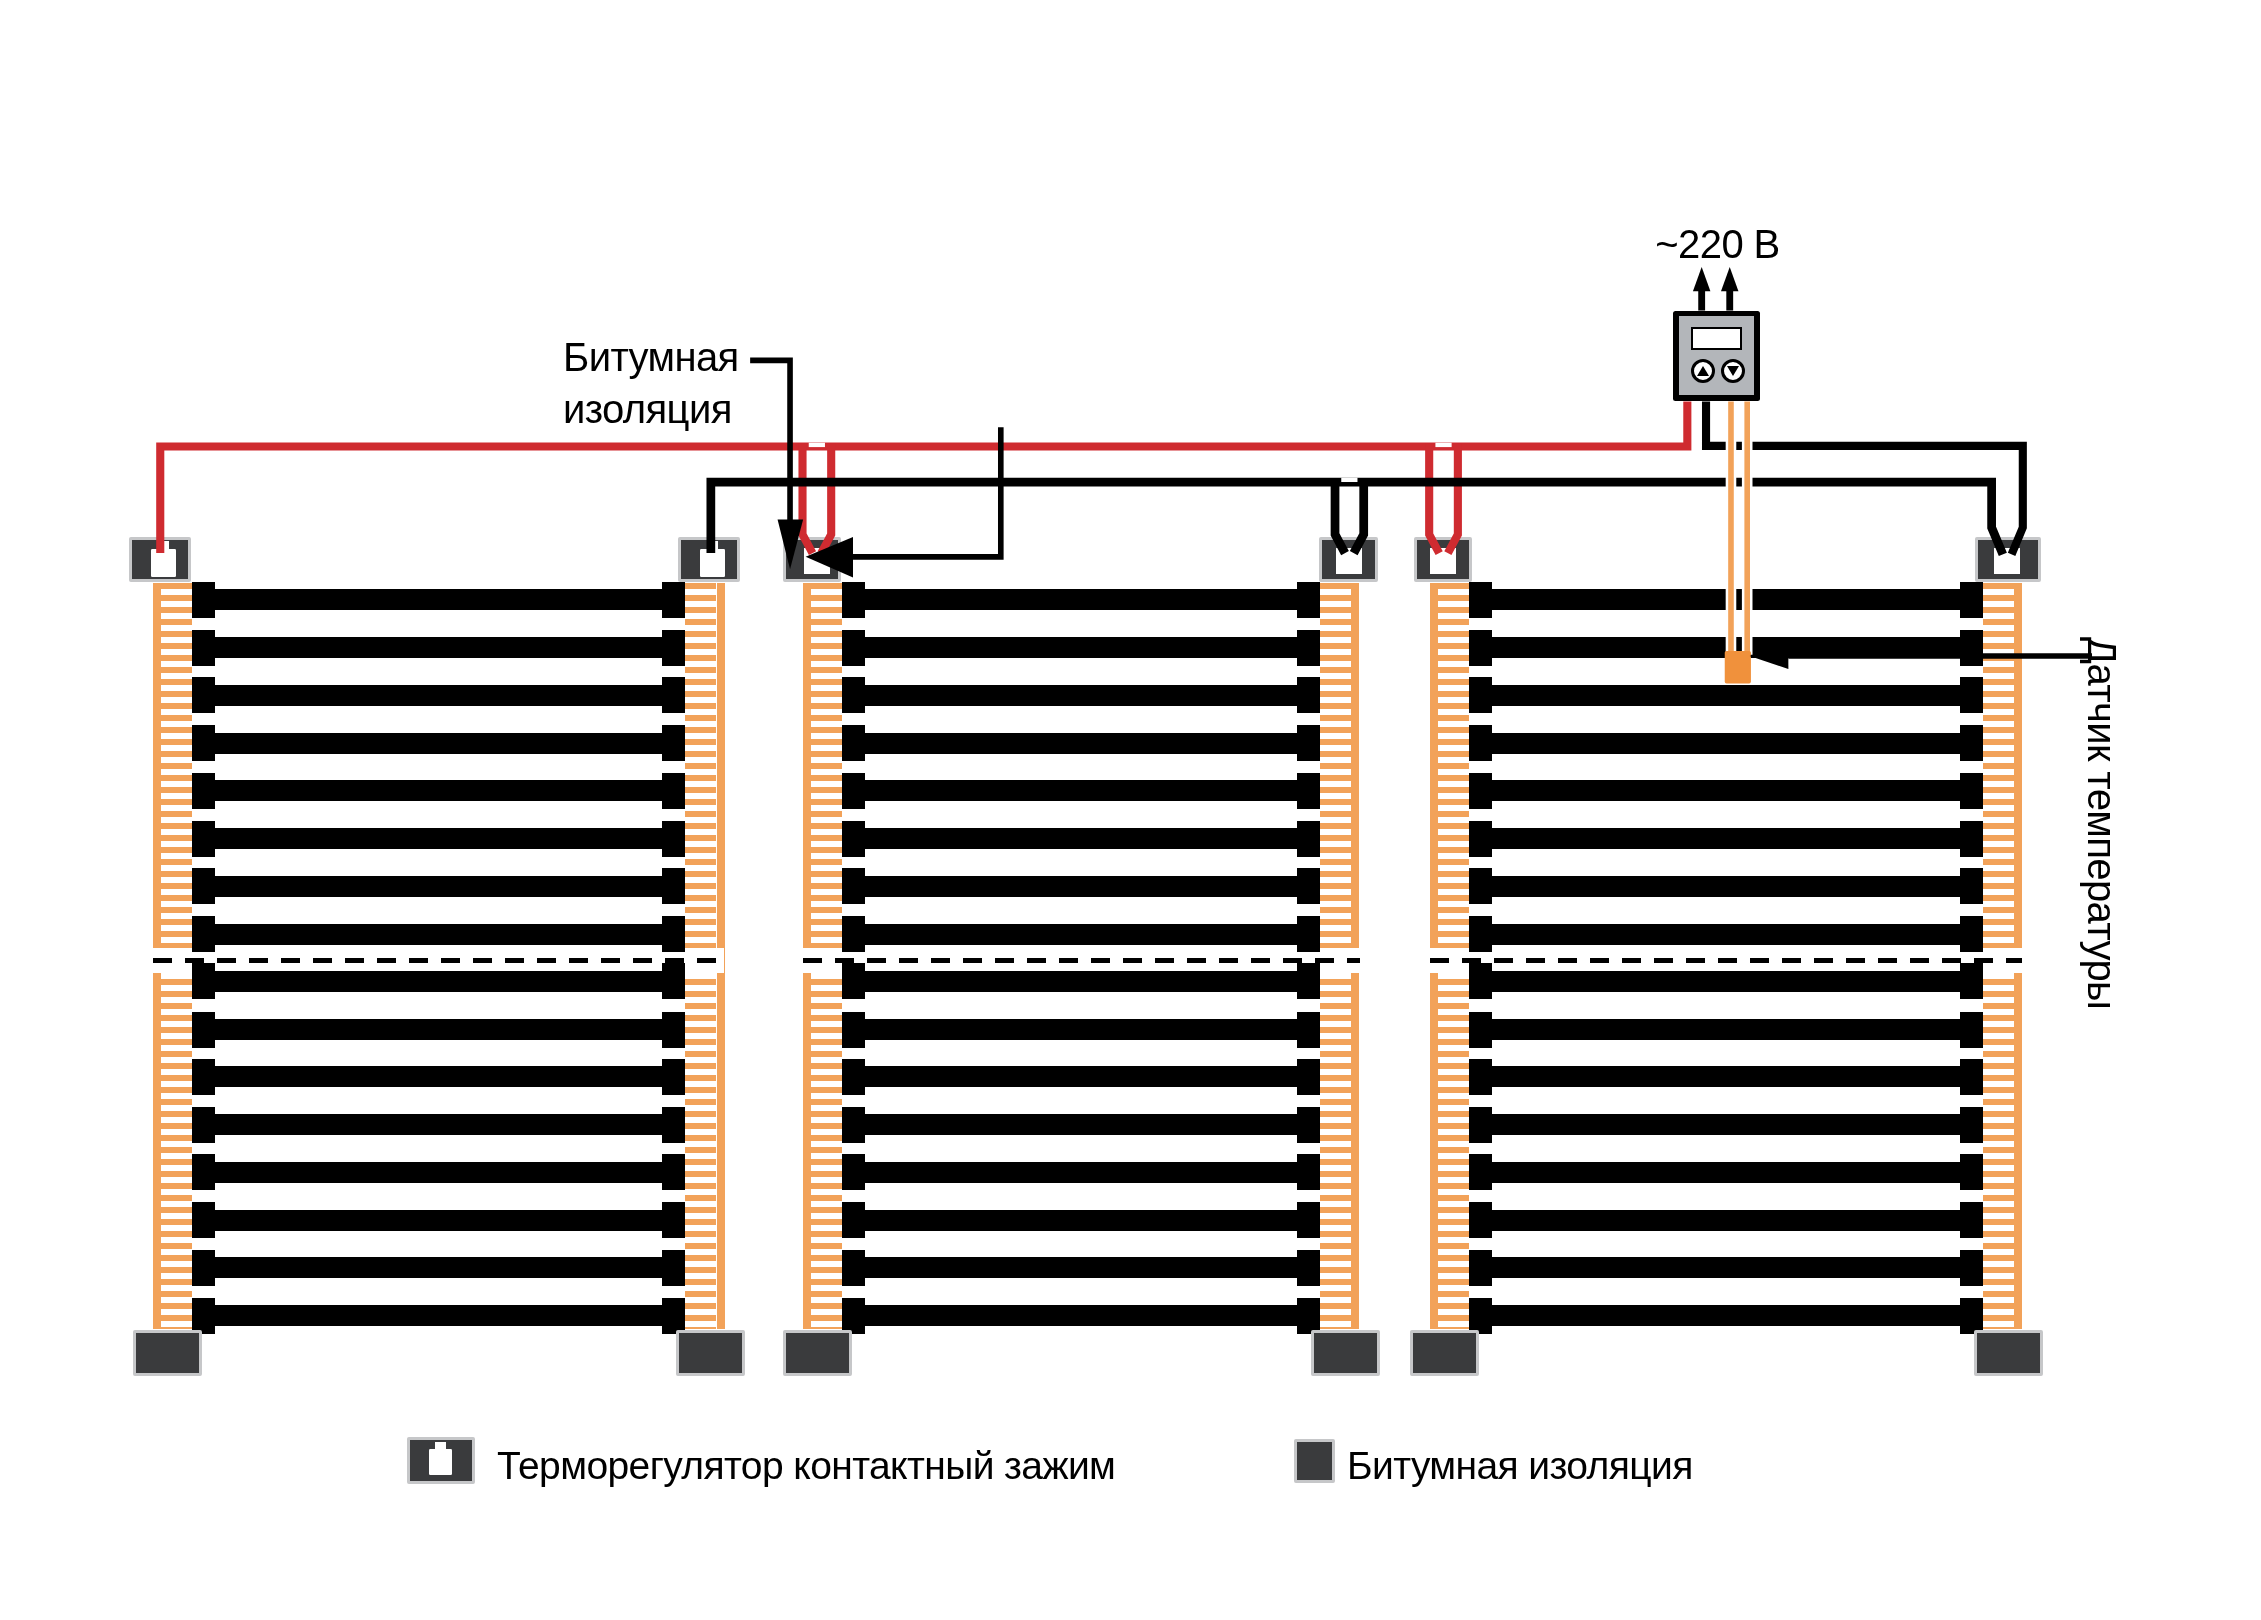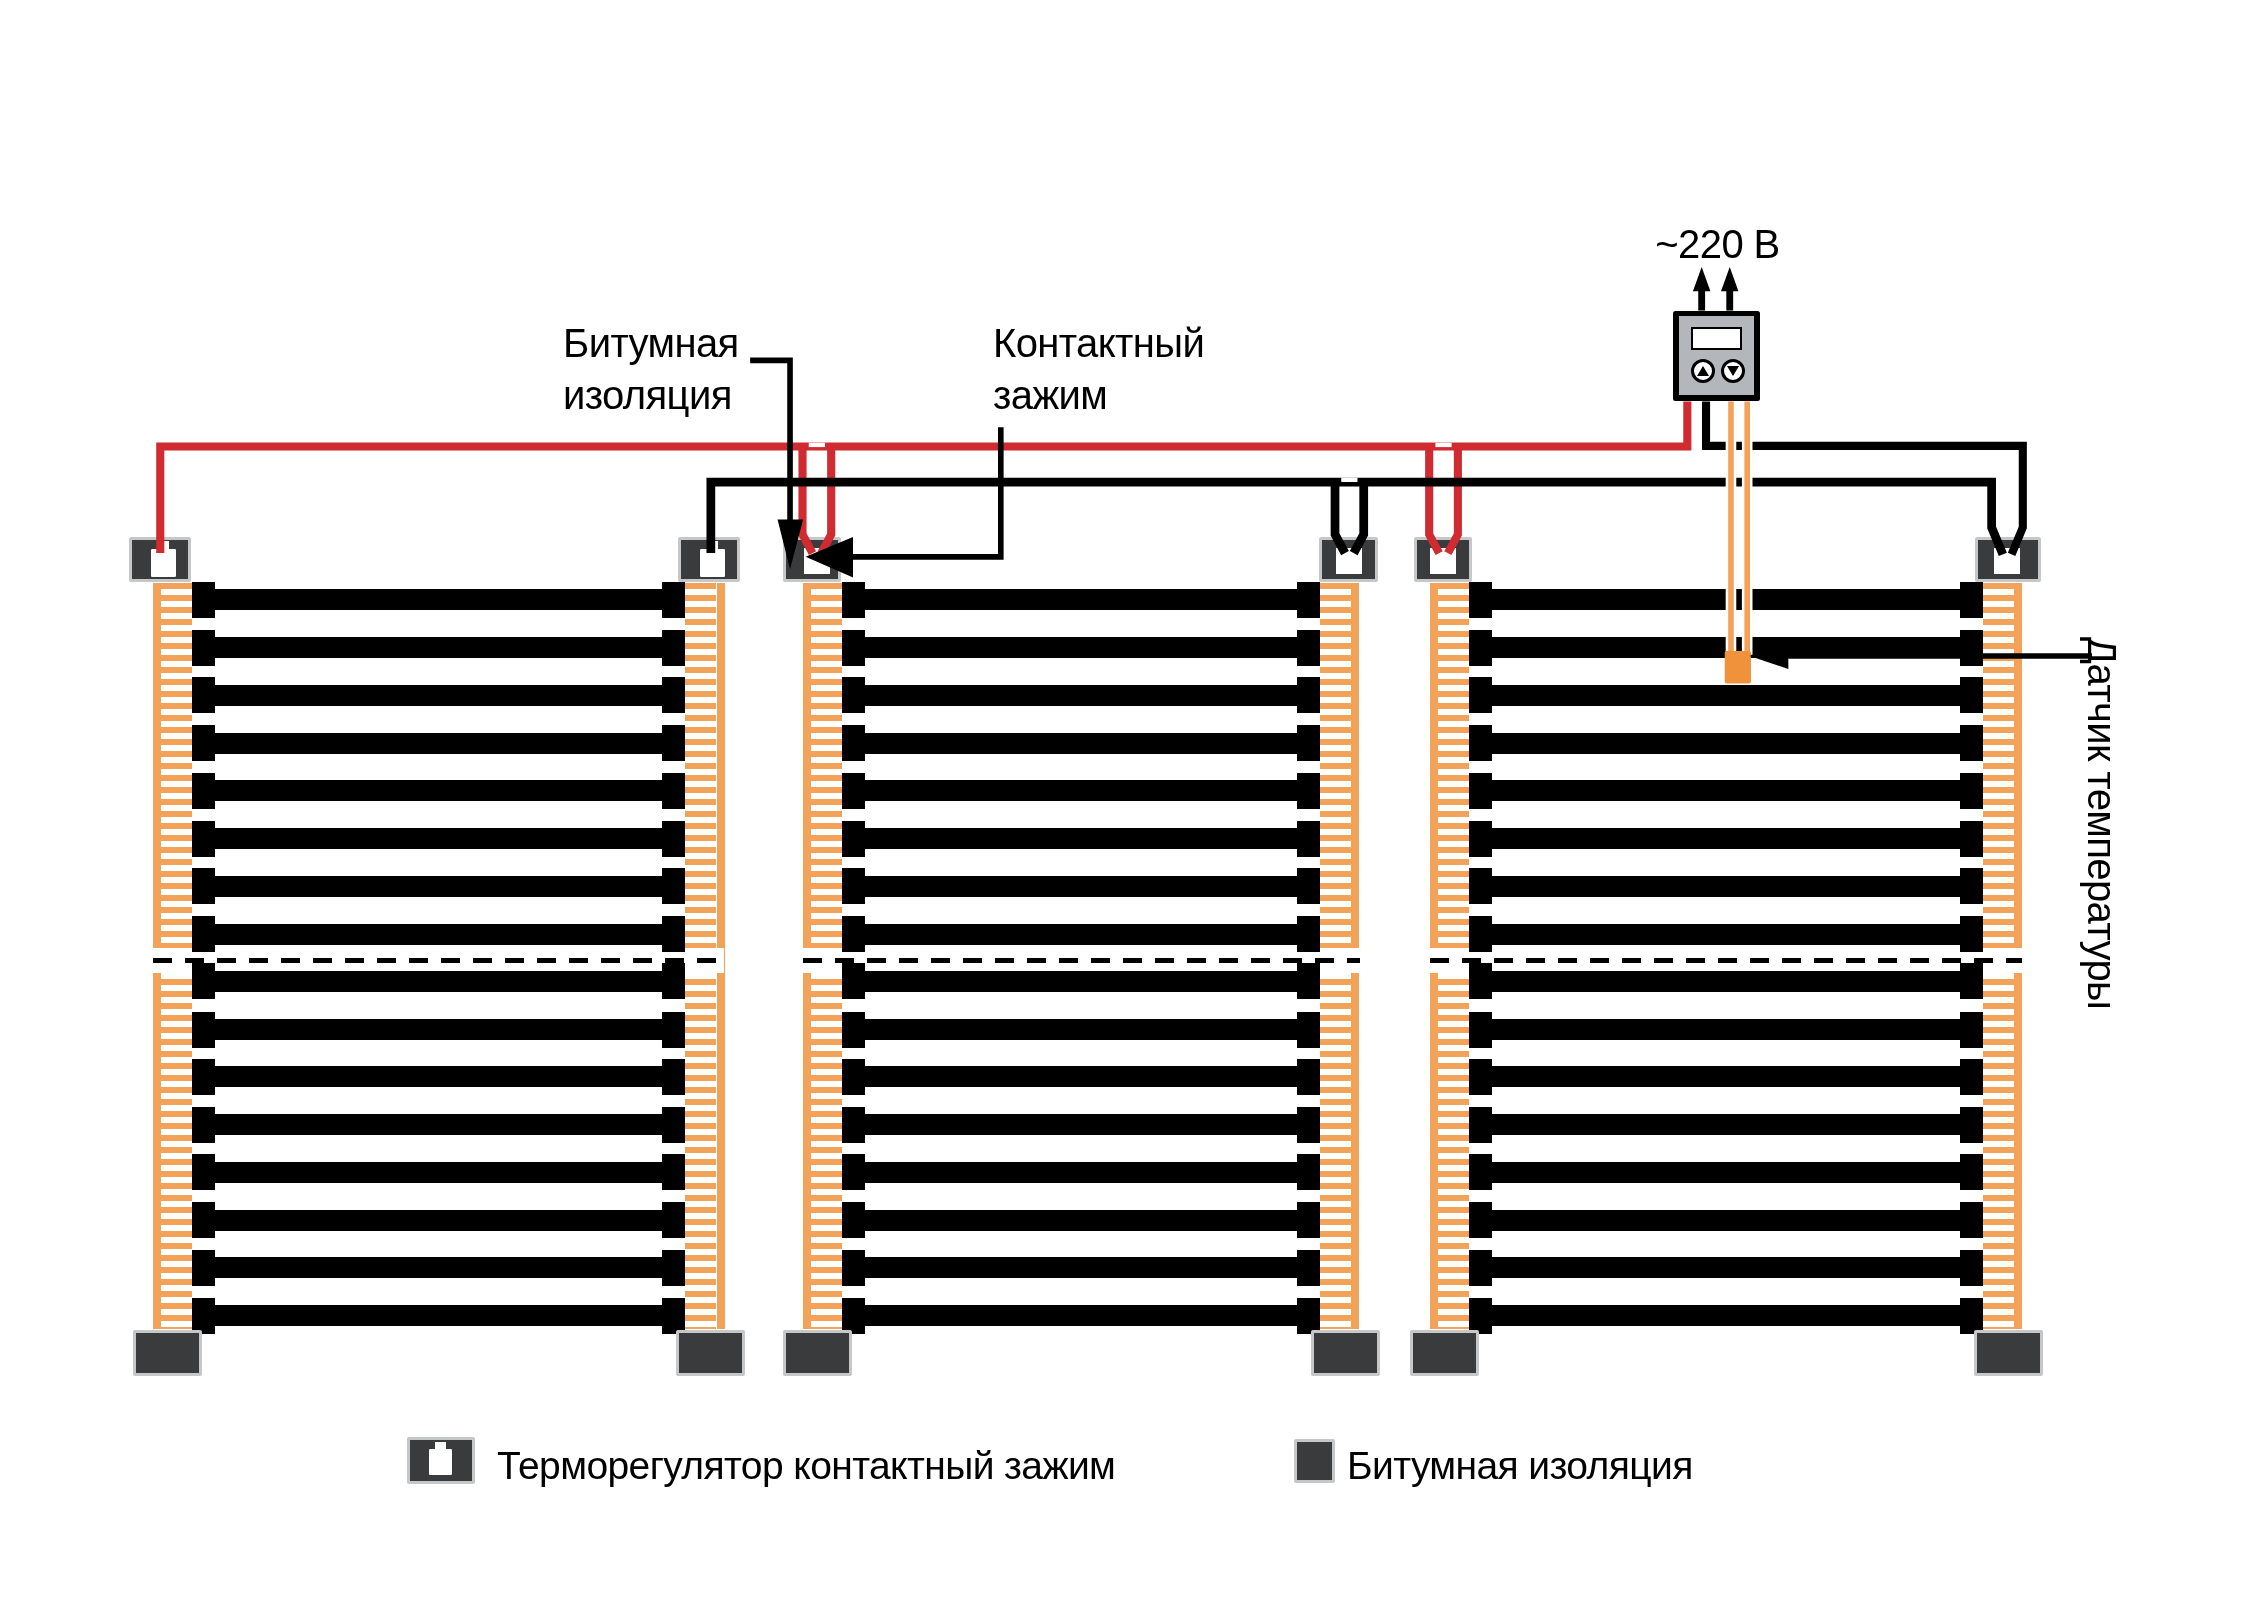--- a/index.html
+++ b/index.html
@@ -27,29 +27,25 @@
   .tri-up{position:absolute; width:0; height:0; border-left:6.2px solid transparent; border-right:6.2px solid transparent; border-bottom:10px solid #000;}
   .tri-down{position:absolute; width:0; height:0; border-left:6.2px solid transparent; border-right:6.2px solid transparent; border-top:10px solid #000;}
   .legend-text{color:#000; font-size:39px; letter-spacing:-0.6px; white-space:nowrap;}
   svg{position:absolute; left:0; top:0;}
 </style>
 </head>
 <body>
 
 <div id="stage">
 
-  <div class="abs label" style="left:563px; top:317px;">
+  <div class="abs label" style="left:563px; top:331px;">
     <div>Битумная</div>
     <div>изоляция</div>
   </div>
 
-  <div class="abs label" style="left:993px; top:317px;">
-    <div>Контактный</div>
-    <div>зажим</div>
-  </div>
 
 
   <div class="abs label label-center" style="left:1605px; top:218px; width:225px;">~220 В</div>
 
   <div class="abs label rot90" style="left:2128px; top:637px;">Датчик температуры</div>
 
   <div>
     <div class="thermo-outer" style="left:1673px; top:311px; width:87px; height:90px;"></div>
     <div class="thermo-inner" style="left:1679px; top:316px; width:75px; height:79px;"></div>
     <div class="thermo-screen" style="left:1691px; top:327px; width:47px; height:18.7px;"></div>

